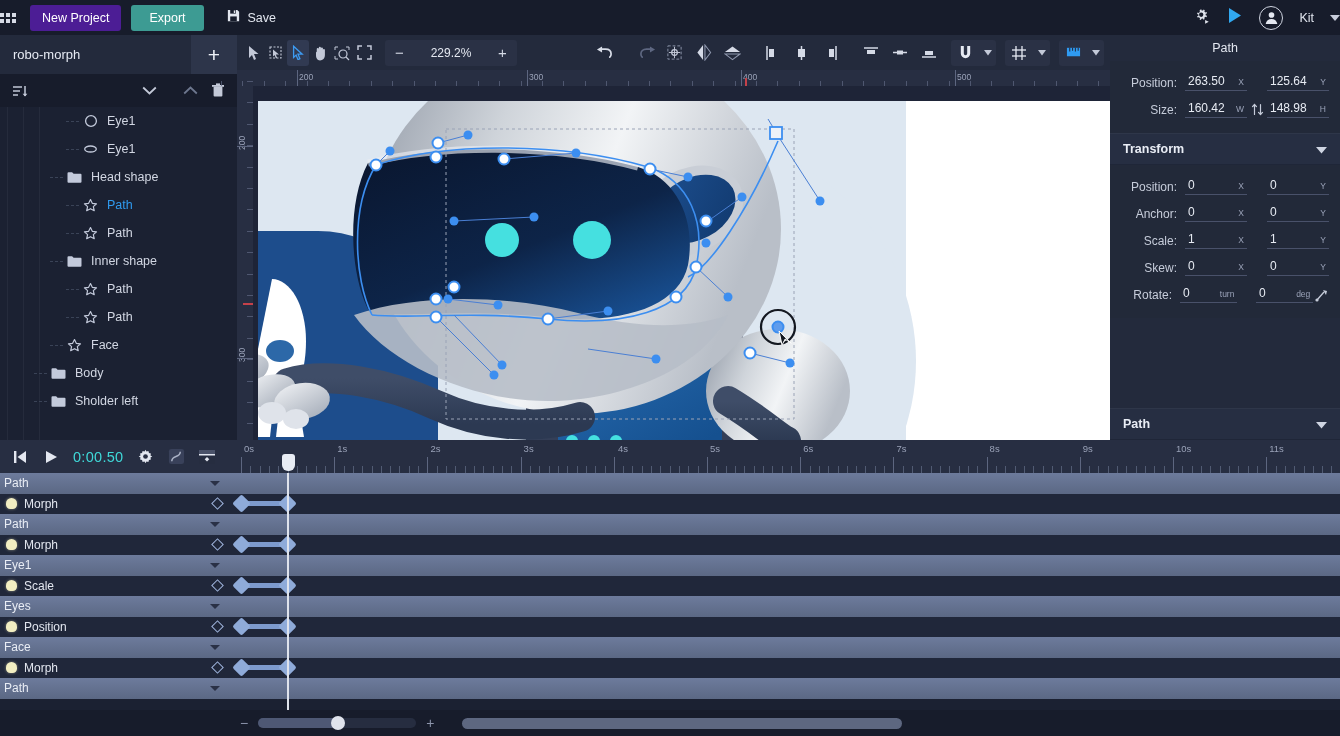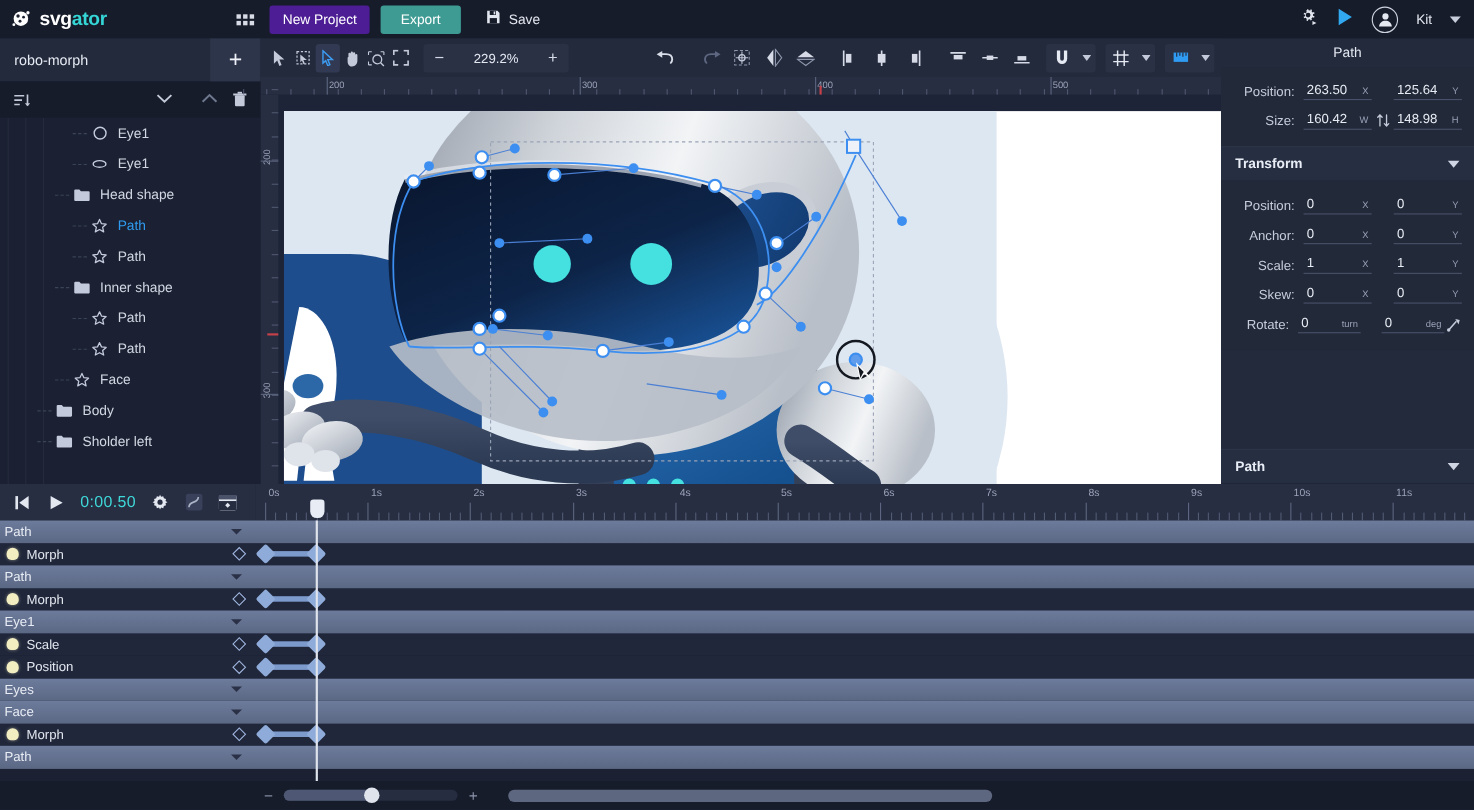--- a/index.html
+++ b/index.html
@@ -32,21 +32,21 @@
     background: #4c1d95; color: #fff; border: none; font-size: 12.5px;
     padding: 6px 12px; border-radius: 3px; cursor: pointer; font-family: inherit;
   }
   .btn-export {
     background: #3d9b93; color: #fff; border: none; font-size: 12.5px;
     padding: 6px 18px; border-radius: 3px; margin-left: 10px; cursor: pointer; font-family: inherit;
   }
   .save-grp { display: flex; align-items: center; gap: 7px; margin-left: 22px; cursor: pointer; }
   .save-grp .lbl { font-size: 12.5px; color: #e2e6ef; }
 
-  .top-right { margin-left: auto; display: flex; align-items: center; gap: 16px; padding-right: 12px; }
+  .top-right { margin-left: auto; display: flex; align-items: center; gap: 16px; }
   .avatar {
     width: 24px; height: 24px; border-radius: 50%; border: 1.6px solid #cfd4e0;
     display: flex; align-items: center; justify-content: center;
   }
   .user-name { font-size: 12.5px; color: #e2e6ef; }
   .caret-down-w { width: 0; height: 0; border-left: 5px solid transparent; border-right: 5px solid transparent;
                   border-top: 6px solid #c8cddb; }
 
   
   .leftpanel { position: absolute; left: 0; top: 35px; width: 237px; height: 405px; background: #1b2132; }
@@ -155,33 +155,20 @@
   .ztrack .zfill { position: absolute; left: 0; top: 0; bottom: 0; width: 50%; background: #4e5874; border-radius: 5px; }
   .zthumb { position: absolute; left: 46%; top: -2px; width: 14px; height: 14px; border-radius: 50%; background: #dfe3ec; }
   .hscroll { margin-left: 18px; width: 440px; height: 11px; border-radius: 6px; background: #5d6780; }
 </style>
 </head>
 <body>
 
 <div id="app">
 
   <div class="topbar">
-    <div class="logo-wrap">
-      <span class="logo-mark">
-        <svg width="19" height="19" viewBox="0 0 19 19">
-          <circle cx="9" cy="9" r="6.6" fill="#ffffff"></circle>
-          <circle cx="6.4" cy="6.6" r="1.55" fill="#1b2030"></circle>
-          <circle cx="11.4" cy="7.6" r="1.25" fill="#1b2030"></circle>
-          <circle cx="8.2" cy="11.4" r="1.35" fill="#1b2030"></circle>
-          <circle cx="15.4" cy="3.6" r="1.5" fill="#ffffff"></circle>
-          <circle cx="2.6" cy="14.4" r="1.3" fill="#ffffff"></circle>
-        </svg>
-      </span>
-      <span class="logo-text"><span class="w">svg</span><span class="c">ator</span></span>
-    </div>
 
     <span class="grid-icon">
       <i></i>
         <i></i>
         <i></i>
         <i></i>
         <i></i>
         <i></i>
     </span>
 
@@ -1130,38 +1117,38 @@
             <span class="bulb"></span>
             <span class="pname">Scale</span>
             <span class="kfbtn"></span>
           </div>
           <div class="lane">
             <span class="kfline" style="left: 9px; width: 46.6px;"></span>
             <span class="kf" style="left: 9px;"></span>
             <span class="kf" style="left: 55.6px;"></span>
           </div>
         </div>
+        <div class="trk group">
+          <div class="name-cell">
+            <span class="gname">Eyes</span>
+            <span class="gcaret"></span>
+          </div>
+          <div class="lane"></div>
+        </div>
         <div class="trk prop">
           <div class="name-cell">
             <span class="bulb"></span>
             <span class="pname">Position</span>
             <span class="kfbtn"></span>
           </div>
           <div class="lane">
             <span class="kfline" style="left: 9px; width: 46.6px;"></span>
             <span class="kf" style="left: 9px;"></span>
             <span class="kf" style="left: 55.6px;"></span>
           </div>
-        </div>
-        <div class="trk group">
-          <div class="name-cell">
-            <span class="gname">Eyes</span>
-            <span class="gcaret"></span>
-          </div>
-          <div class="lane"></div>
         </div>
         <div class="trk group">
           <div class="name-cell">
             <span class="gname">Face</span>
             <span class="gcaret"></span>
           </div>
           <div class="lane"></div>
         </div>
         <div class="trk prop">
           <div class="name-cell">

